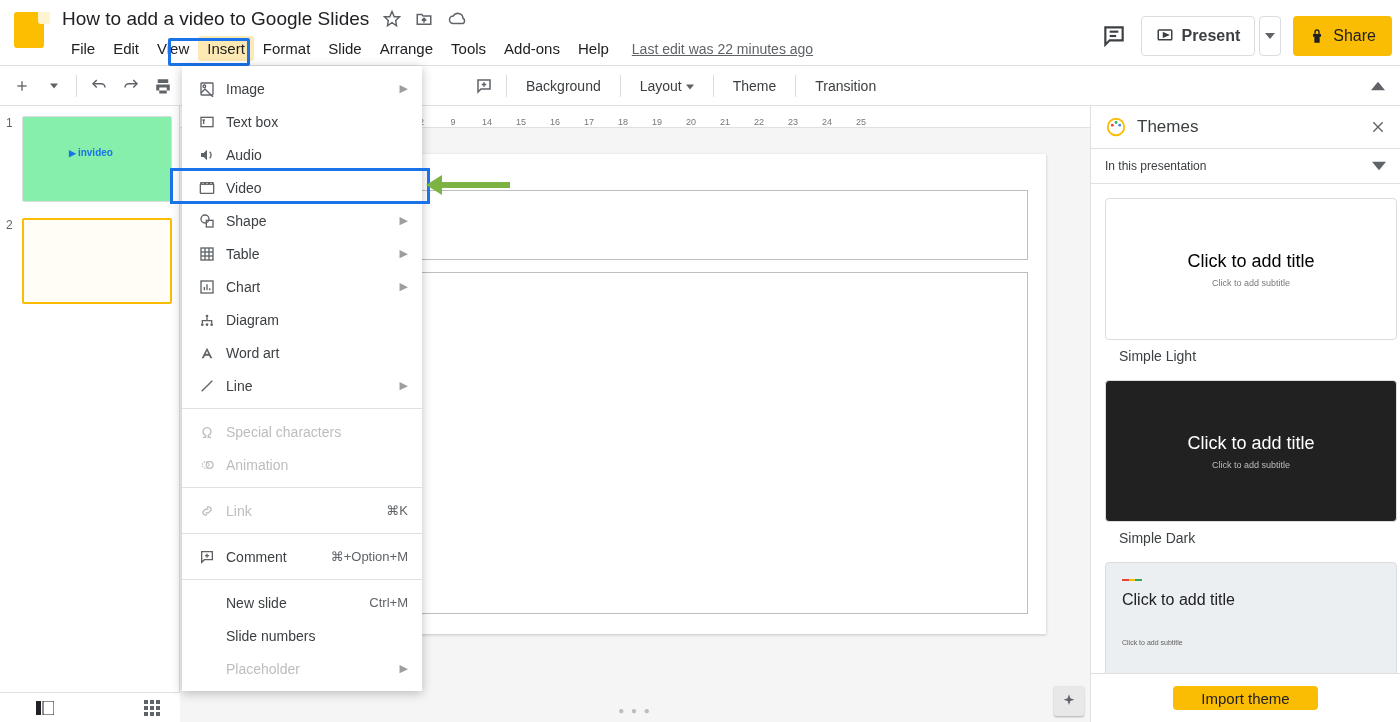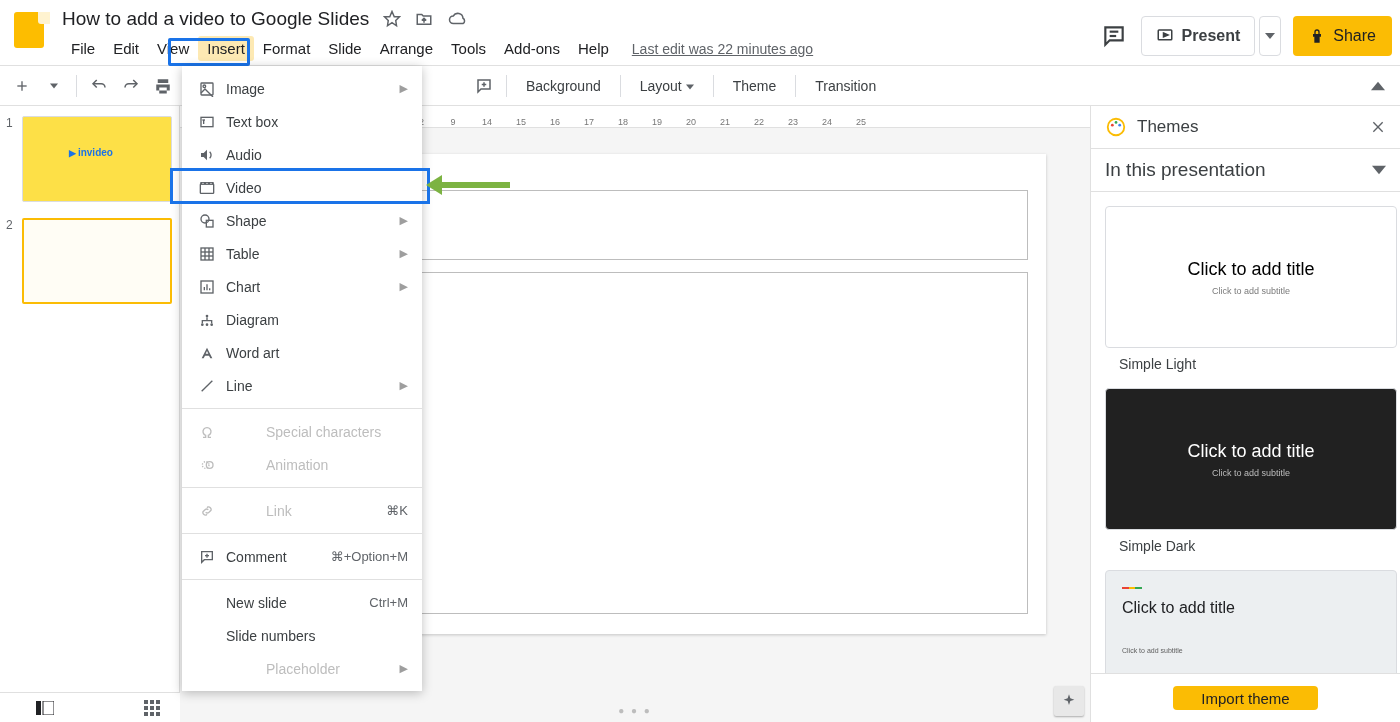--- a/index.html
+++ b/index.html
@@ -27,59 +27,59 @@
   .tb-btn { min-width:28px; height:28px; display:flex; align-items:center; justify-content:center; color:#5f6368; }
   .tb-sep { width:1px; height:22px; background:#dadce0; margin:0 4px; }
   .tb-label { padding:0 10px; }
   .tb-pill { border:1px solid transparent; }
   .collapse { margin-left:auto; }
   
   .main { display:flex; height:calc(722px - 66px - 40px); position:relative; }
   .filmstrip { width:180px; border-right:1px solid #e0e0e0; padding-top:6px; background:#fff; position:relative; }
   .thumb-row { display:flex; padding:4px 4px 12px 6px; gap:6px; }
   .thumb-num { font-size:12px; color:#5f6368; width:10px; }
-  .thumb { width:150px; height:86px; border:1px solid #dadce0; border-radius:2px; background:#fde047; position:relative; }
+  .thumb { width:150px; height:86px; border:1px solid #dadce0; border-radius:2px; background:#86efac; position:relative; }
   .thumb.sel { border:2px solid #fbbc04; background:#fffdf5; }
   .thumb .invideo { position:absolute; top:30px; left:46px; font-size:10px; color:#1a73e8; font-weight:600; }
   .thumb .invideo::before { content:"▶"; color:#1a73e8; margin-right:2px; font-size:9px; }
   .canvas-wrap { flex:1; position:relative; background:#f5f5f5; overflow:hidden; }
   .ruler { height:22px; background:#fff; border-bottom:1px solid #e0e0e0; display:flex; align-items:flex-end; font-size:9px; color:#777; padding-left:18px; letter-spacing:0; }
   .ruler span { display:inline-block; width:34px; text-align:center; }
   .slide { position:absolute; top:48px; left:46px; width:820px; height:480px; background:#fff; box-shadow:0 1px 3px rgba(0,0,0,0.2); }
   .slide .title-box { position:absolute; top:36px; left:18px; right:18px; height:70px; border:1px solid #bdbdbd; display:flex; align-items:center; padding-left:16px; font-size:32px; color:#8c8c8c; }
   .slide .body-box { position:absolute; top:118px; left:18px; right:18px; bottom:20px; border:1px solid #bdbdbd; }
   .explore-badge { position:absolute; right:6px; bottom:6px; width:30px; height:30px; background:#e8e8e8; border-radius:2px; box-shadow:0 1px 2px rgba(0,0,0,0.3); display:flex; align-items:center; justify-content:center; color:#5f6368; }
   .dots { position:absolute; left:50%; bottom:6px; transform:translateX(-50%); color:#bdbdbd; font-size:10px; letter-spacing:2px; }
   
   .themes { width:310px; border-left:1px solid #e0e0e0; display:flex; flex-direction:column; background:#fff; }
   .themes-head { display:flex; align-items:center; padding:10px 14px; gap:10px; }
   .themes-head .ttl { font-size:17px; color:#3c4043; font-weight:500; }
   .themes-head .close { margin-left:auto; color:#5f6368; }
   .palette-icon { width:22px; height:22px; }
-  .in-pres { display:flex; align-items:center; justify-content:space-between; padding:10px 14px; font-size:19px; color:#3c4043; border-top:1px solid #e0e0e0; border-bottom:1px solid #e0e0e0; }
+  .in-pres { display:flex; align-items:center; justify-content:space-between; padding:10px 14px; font-size:12px; color:#3c4043; border-top:1px solid #e0e0e0; border-bottom:1px solid #e0e0e0; }
   .theme-list { flex:1; overflow:auto; padding:14px 14px 0 14px; }
   .theme-card { width:292px; height:142px; border:1px solid #dadce0; border-radius:4px; margin:0 auto 8px auto; display:flex; flex-direction:column; align-items:center; justify-content:center; }
   .theme-card.dark { background:#212121; color:#fff; }
   .theme-card.streamline { background:#eceff1; align-items:flex-start; padding:16px; justify-content:flex-start; }
   .theme-card .tt { font-size:18px; }
   .theme-card .ts { font-size:9px; margin-top:6px; color:#7a7a7a; }
   .theme-card.dark .ts { color:#bdbdbd; }
   .theme-card.streamline .bar { width:20px; height:2px; background:linear-gradient(90deg,#ea4335 33%,#fbbc04 33% 66%,#34a853 66%); margin-bottom:10px; }
   .theme-card.streamline .tt { font-size:16px; font-weight:500; color:#202124; }
   .theme-card.streamline .ts { font-size:7px; color:#606060; margin-top:30px; }
   .theme-name { font-size:14px; color:#3c4043; margin:0 0 16px 14px; }
   .import-bar { border-top:1px solid #e0e0e0; padding:12px; display:flex; justify-content:center; }
   .import-btn { background:#fbbc04; color:#202124; font-weight:500; height:24px; border-radius:4px; padding:0 28px; display:flex; align-items:center; font-size:15px; }
   
   .dropdown { position:absolute; top:66px; left:182px; width:240px; background:#fff; box-shadow:0 2px 10px rgba(0,0,0,0.25); z-index:50; padding:6px 0; }
   .dd-item { display:flex; align-items:center; height:33px; padding:0 14px; font-size:14px; color:#3c4043; position:relative; }
   .dd-item .ico { width:22px; display:flex; justify-content:center; color:#5f6368; margin-right:8px; }
   .dd-item .chev { margin-left:auto; color:#9e9e9e; font-size:11px; }
   .dd-item .short { margin-left:auto; color:#5f6368; font-size:13px; }
-  .dd-item.disabled { color:#bdbdbd;gap:40px; }
+  .dd-item.disabled { color:#bdbdbd; }
   .dd-item.disabled .ico { color:#cfcfcf; }
   .dd-sep { height:1px; background:#e0e0e0; margin:6px 0; }
   .video-hl { position:absolute; top:168px; left:170px; width:260px; height:36px; border:3px solid #1a73e8; z-index:60; pointer-events:none; }
   .arrow { position:absolute; top:182px; left:440px; z-index:60; }
   .arrow-line { width:70px; height:6px; background:#7cb342; }
   .arrow-head { position:absolute; left:-14px; top:-7px; width:0; height:0; border-top:10px solid transparent; border-bottom:10px solid transparent; border-right:16px solid #7cb342; }
   
   .bottom-bar { position:absolute; bottom:0; left:0; width:180px; height:30px; border-top:1px solid #e0e0e0; background:#fff; display:flex; align-items:center; gap:90px; padding-left:36px; color:#5f6368; }
   svg { display:block; }
 </style>

